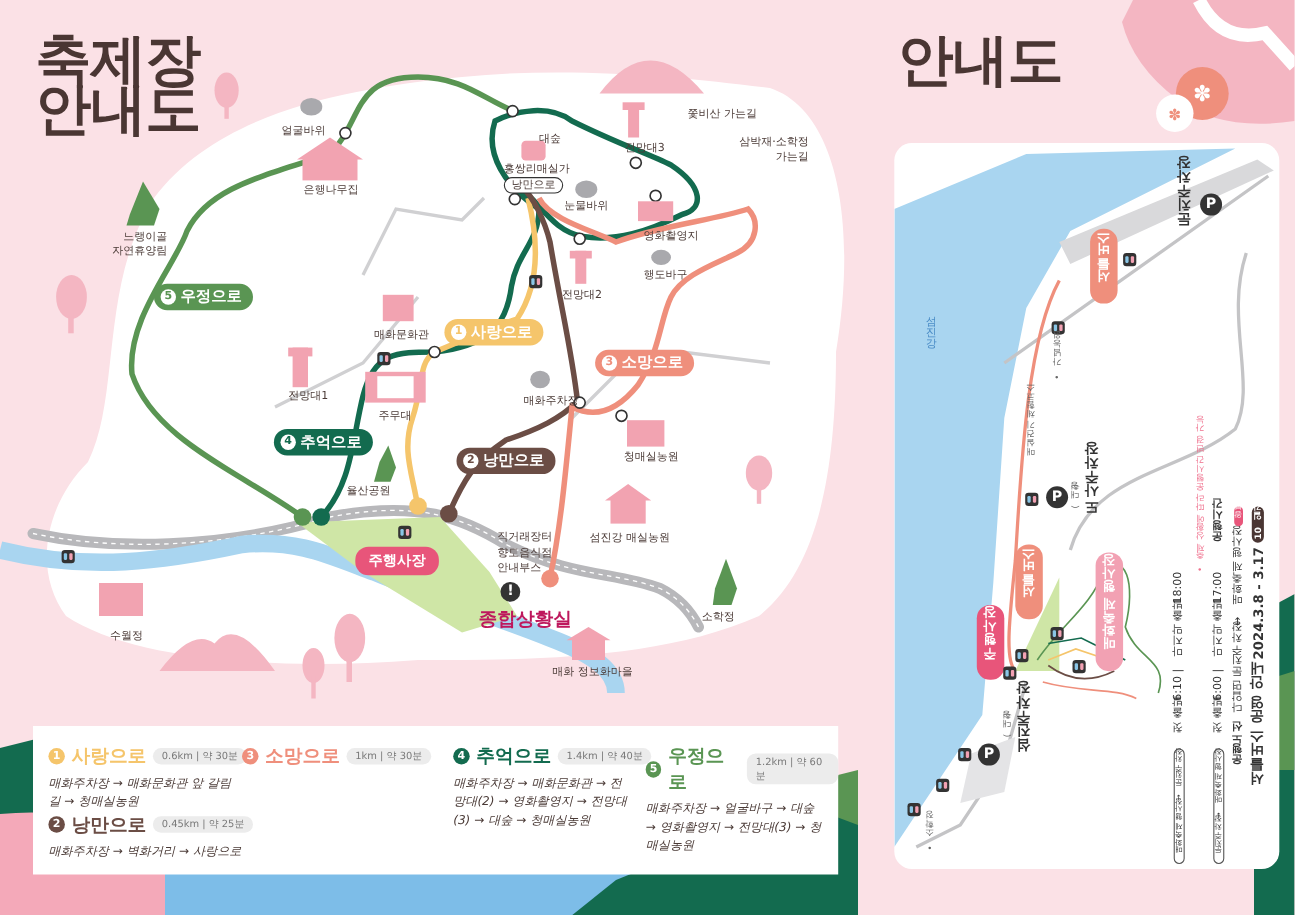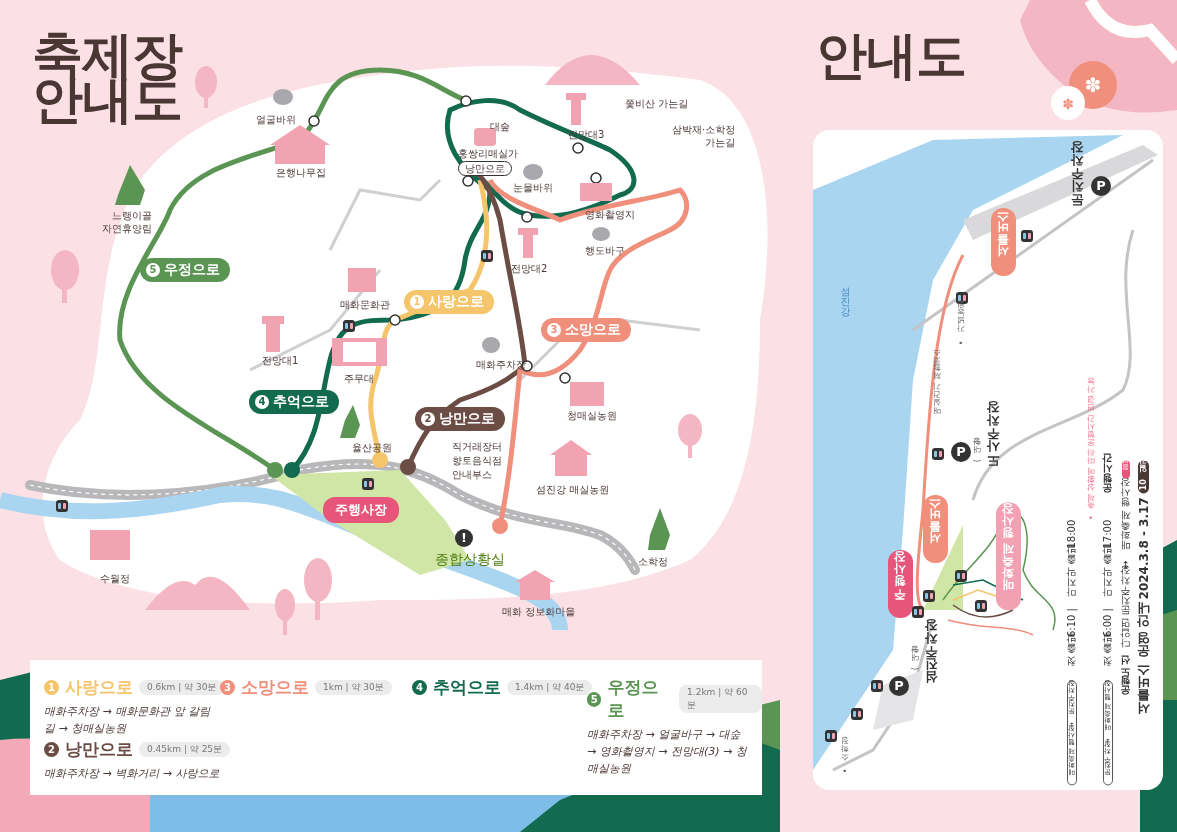--- a/index.html
+++ b/index.html
@@ -143,34 +143,34 @@
   </div>
   <div class="lbl" style="left:513px;top:181px;">눈물바위</div>
   <div class="lbl" style="left:585px;top:208px;">영화촬영지</div>
   <div class="lbl" style="left:585px;top:244px;">행도바구</div>
   <div class="lbl" style="left:511px;top:262px;">전망대2</div>
   <div class="lbl" style="left:340px;top:298px;">매화문화관</div>
   <div class="lbl" style="left:262px;top:354px;">전망대1</div>
   <div class="lbl" style="left:344px;top:372px;">주무대</div>
   <div class="lbl" style="left:476px;top:358px;">매화주차장</div>
   <div class="lbl" style="left:567px;top:409px;">청매실농원</div>
-  <div class="lbl" style="left:352px;top:441px;">율산공원</div>
-  <div class="lbl" style="left:452px;top:440px;text-align:left;line-height:14px;">
+  <div class="lbl" style="left:315px;top:441px;font-family:Liberation Mono, monospace;">율산공원</div>
+  <div class="lbl" style="left:452px;top:482px;text-align:left;line-height:14px;">
     <div>직거래장터</div>
     <div>향토음식점</div>
     <div>안내부스</div>
   </div>
   <div class="lbl" style="left:536px;top:483px;">섬진강 매실농원</div>
   <div class="lbl" style="left:100px;top:572px;">수월정</div>
   <div class="lbl" style="left:638px;top:555px;">소학정</div>
   <div class="lbl" style="left:502px;top:605px;">매화 정보화마을</div>
 
   <div class="sign" style="left:323px;top:497px;background:#e8557a;font-size:13px;">주행사장</div>
   <div class="abs" style="left:455px;top:529px;width:18px;height:18px;border-radius:50%;background:#333;color:#fff;font-weight:900;text-align:center;line-height:18px;font-size:13px;">!</div>
-  <div class="abs" style="left:435px;top:551px;font-weight:400;font-size:14px;color:#4d7c0f;">종합상황실</div>
+  <div class="abs" style="left:435px;top:551px;font-weight:700;font-size:17px;color:#be185d;">종합상황실</div>
 
   <div class="route-pill" style="left:404px;top:290px;background:#f5c56b;">
     <span class="num" style="color:#f5c56b;">1</span>
     <span>사랑으로</span>
   </div>
   <div class="route-pill" style="left:415px;top:407px;background:#6b4d45;">
     <span class="num" style="color:#6b4d45;">2</span>
     <span>낭만으로</span>
   </div>
   <div class="route-pill" style="left:541px;top:318px;background:#ef8f7c;">
@@ -222,20 +222,21 @@
         <span class="leg-name" style="color:#ef8f7c;">소망으로</span>
         <span class="leg-meta">1km | 약 30분</span>
       </div>
     </div>
     <div class="leg" style="left:382px;top:16px;">
       <div class="leg-head">
         <span class="leg-num" style="background:#136b4f;">4</span>
         <span class="leg-name" style="color:#136b4f;">추억으로</span>
         <span class="leg-meta">1.4km | 약 40분</span>
       </div>
+      <div class="leg-path" style="width:160px;">매화주차장 → 매화문화관 → 전망대(2) → 영화촬영지 → 전망대(3) → 대숲 → 청매실농원</div>
     </div>
     <div class="leg" style="left:557px;top:16px;">
       <div class="leg-head">
         <span class="leg-num" style="background:#5a9553;">5</span>
         <span class="leg-name" style="color:#5a9553;">우정으로</span>
         <span class="leg-meta">1.2km | 약 60분</span>
       </div>
       <div class="leg-path" style="width:160px;">매화주차장 → 얼굴바구 → 대숲 → 영화촬영지 → 전망대(3) → 청매실농원</div>
     </div>
   </div>

